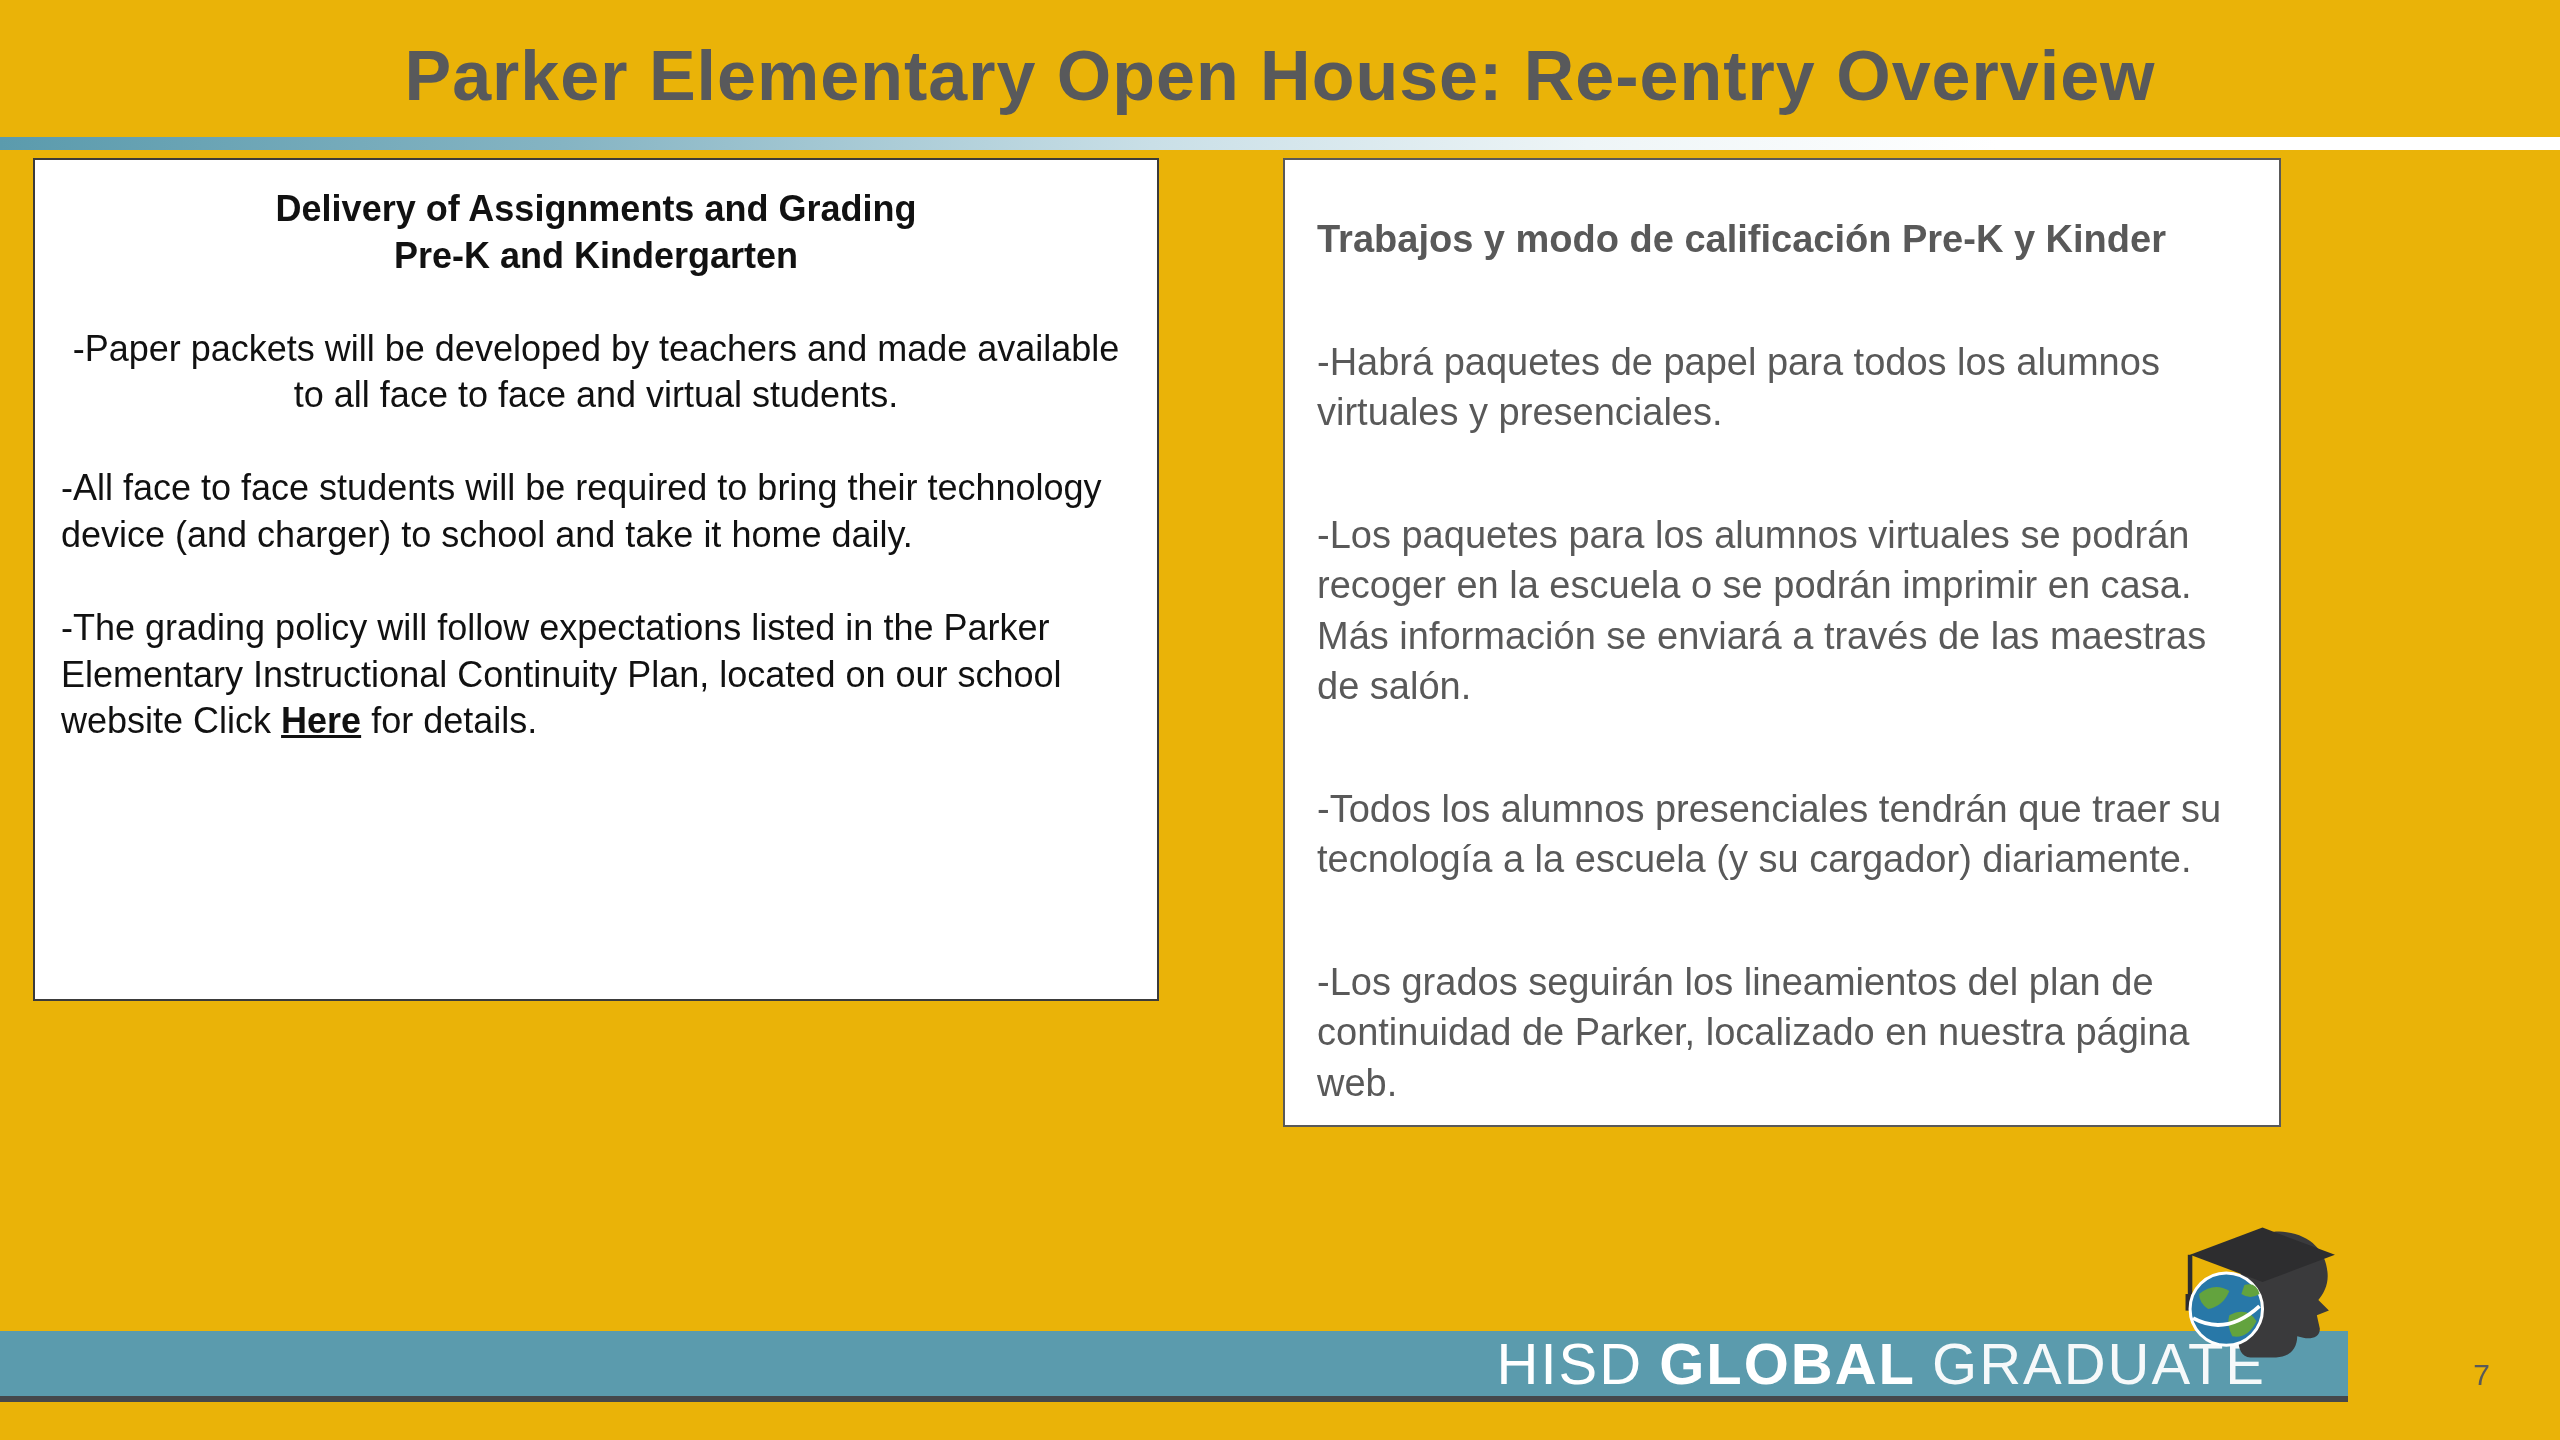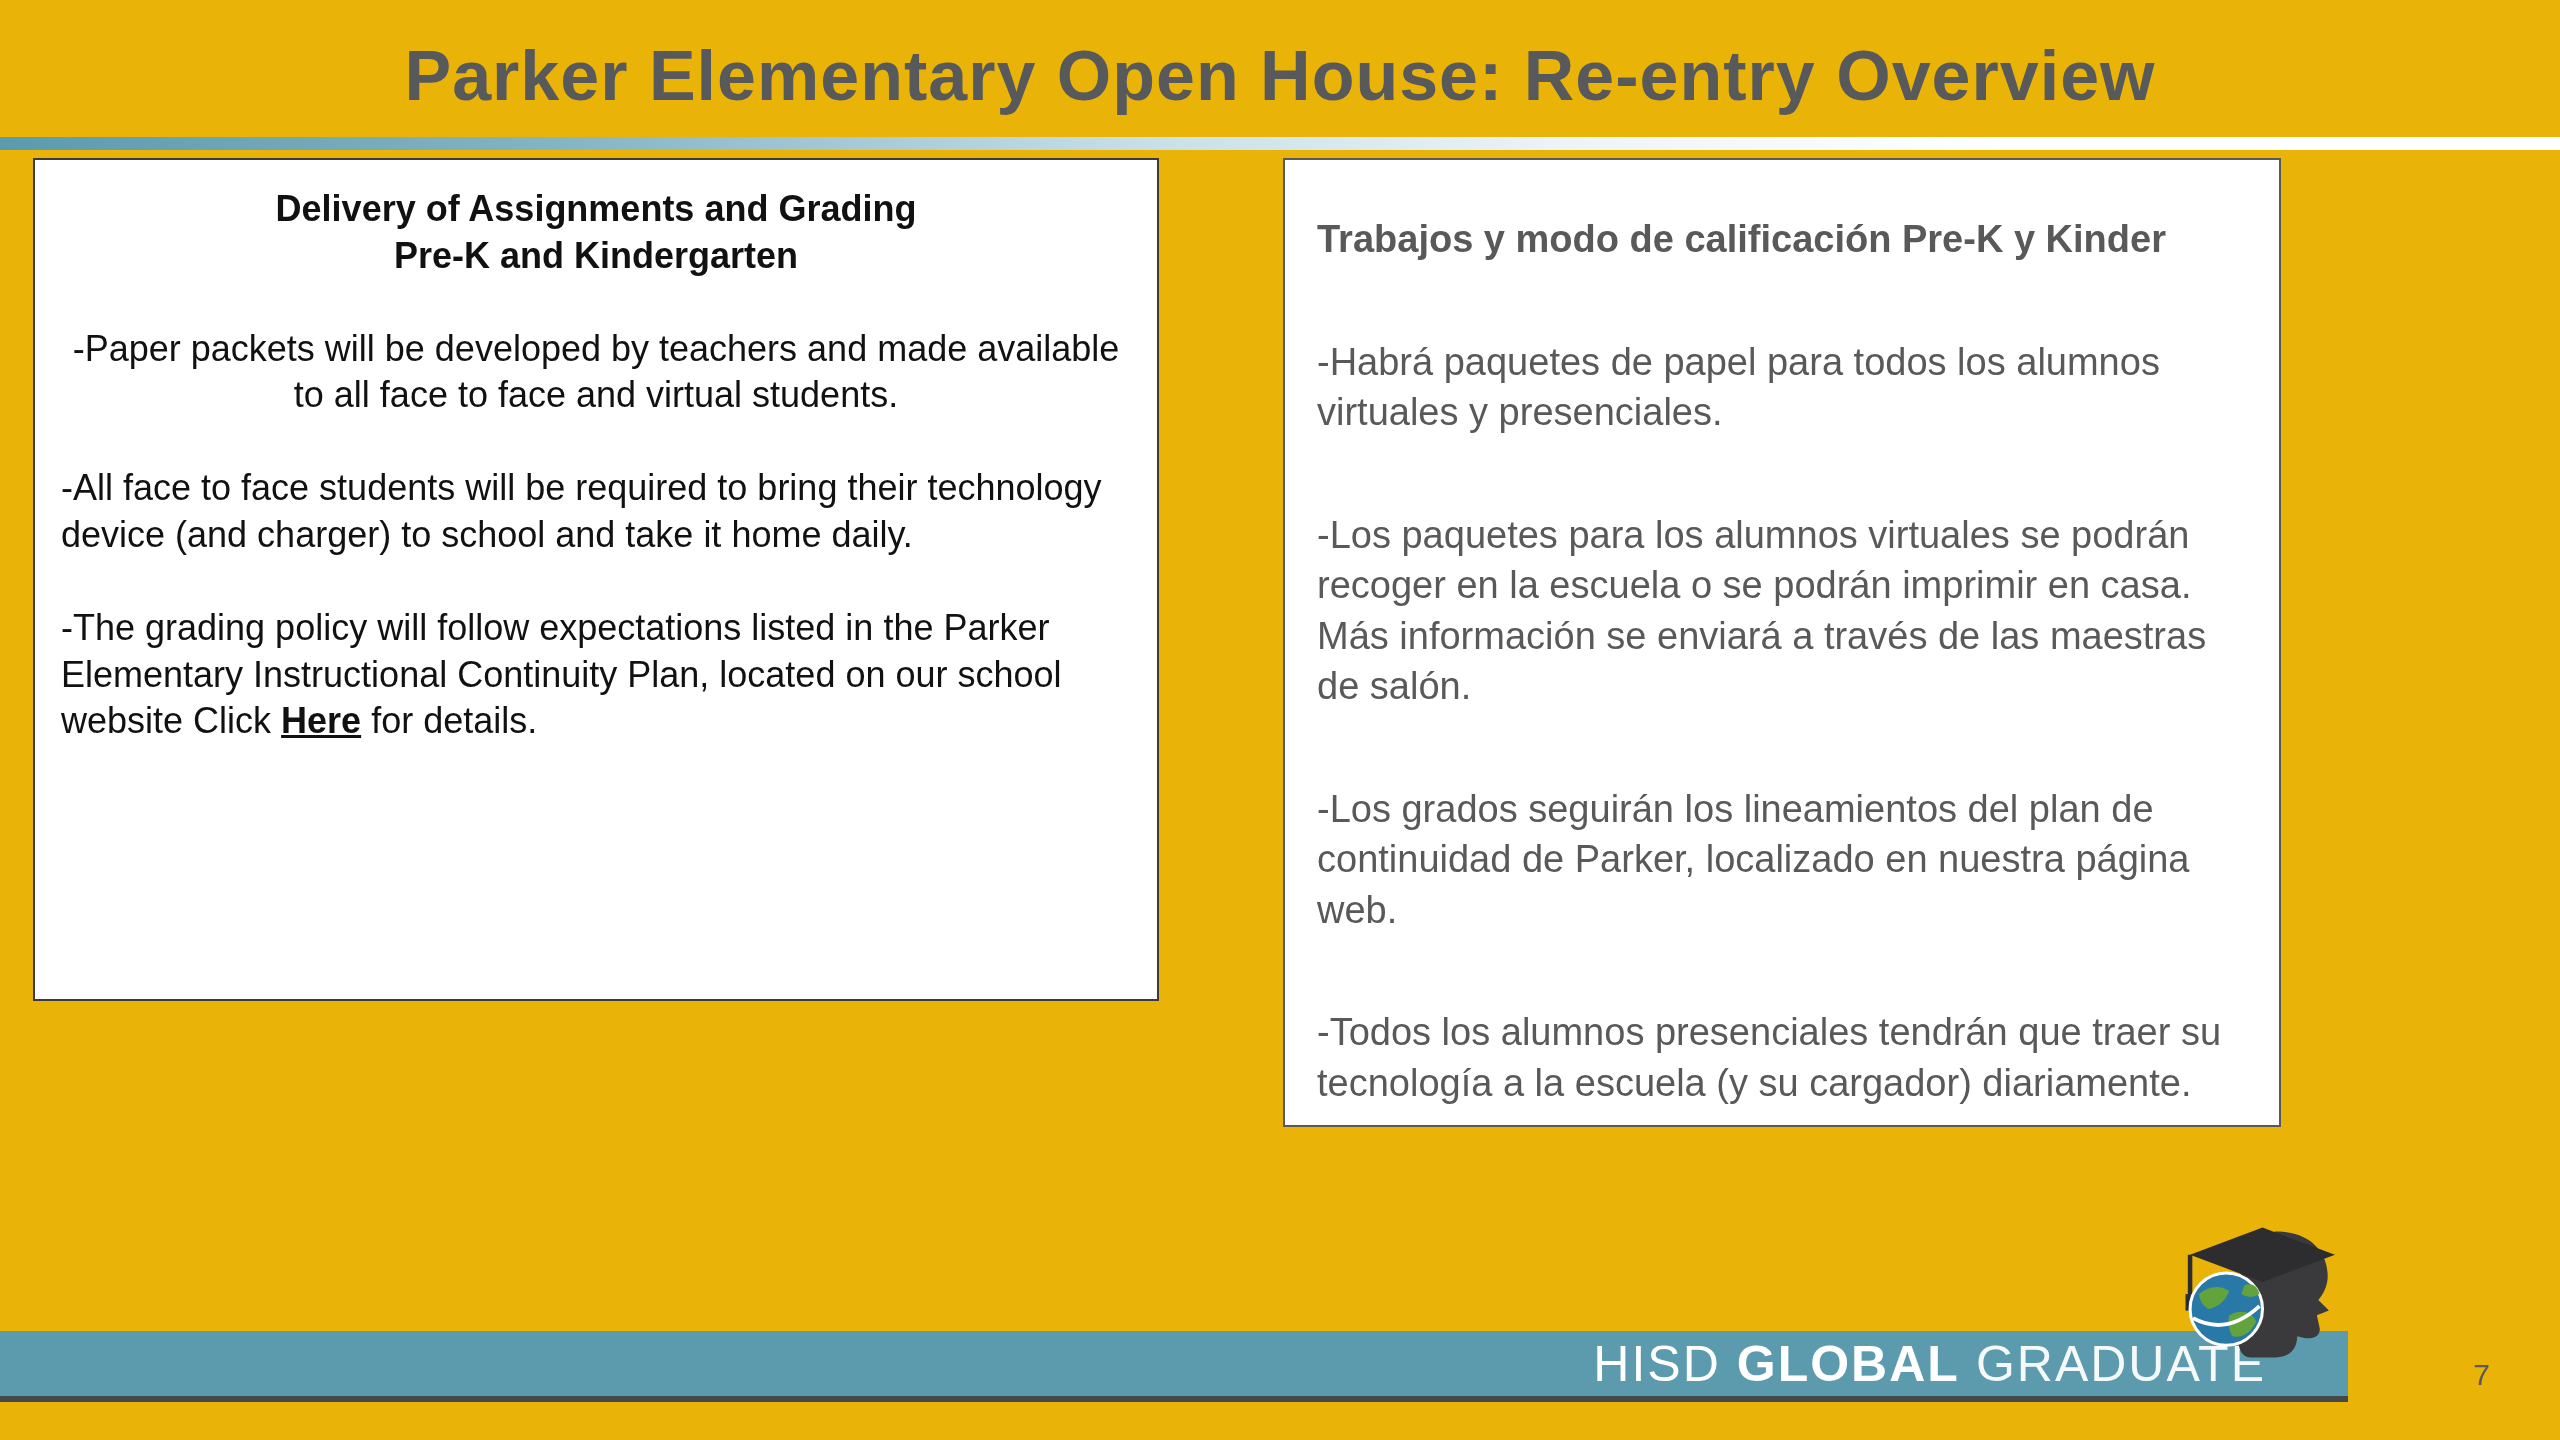--- a/index.html
+++ b/index.html
@@ -82,21 +82,21 @@
     width: 2348px; height: 71px;
     background: var(--accent-teal, #5b9bad);
     border-bottom: 6px solid var(--bar-underline, #45484b);
     display: flex;
     align-items: center;
     justify-content: flex-end;
     padding-right: 82px;
   }
   .brand {
     color: #ffffff;
-    font-size: 50px;
+    font-size: 58px;
     letter-spacing: 2px;
     white-space: nowrap;
     line-height: 1;
     margin-left: 40px;
   }
   .brand .b-hisd { font-weight: 400; }
   .brand .b-global { font-weight: 700; margin: 0 16px; }
   .brand .b-grad { font-weight: 400; opacity: 0.95; }
 
   .logo {
@@ -129,22 +129,22 @@
     </div>
     <p class="center">-Paper packets will be developed by teachers and made available to all face to face and virtual students.</p>
     <p>-All face to face students will be required to bring their technology device (and charger) to school and take it home daily.</p>
     <p><span>-The grading policy will follow expectations listed in the Parker Elementary Instructional Continuity Plan, located on our school website Click </span><a class="here-link" href="#">Here</a><span> for details.</span></p>
   </div>
 
   <div class="box box-es">
     <div class="box-heading">Trabajos y modo de calificación Pre-K y Kinder</div>
     <p>-Habrá paquetes de papel para todos los alumnos virtuales y presenciales.</p>
     <p>-Los paquetes para los alumnos virtuales se podrán recoger en la escuela o se podrán imprimir en casa. Más información se enviará a través de las maestras de salón.</p>
+    <p>-Todos los alumnos presenciales tendrán que traer su tecnología a la escuela (y su cargador) diariamente.</p>
     <p>-Los grados seguirán los lineamientos del plan de continuidad de Parker, localizado en nuestra página web.</p>
-    <p>-Todos los alumnos presenciales tendrán que traer su tecnología a la escuela (y su cargador) diariamente.</p>
   </div>
 
   <div class="footer-bar">
     <div class="brand">
       <span class="b-hisd">HISD</span><span class="b-global">GLOBAL</span><span class="b-grad">GRADUATE</span>
     </div>
   </div>
 
   <div class="logo">
     <svg viewBox="0 0 110 100" xmlns="http://www.w3.org/2000/svg" aria-hidden="true">

